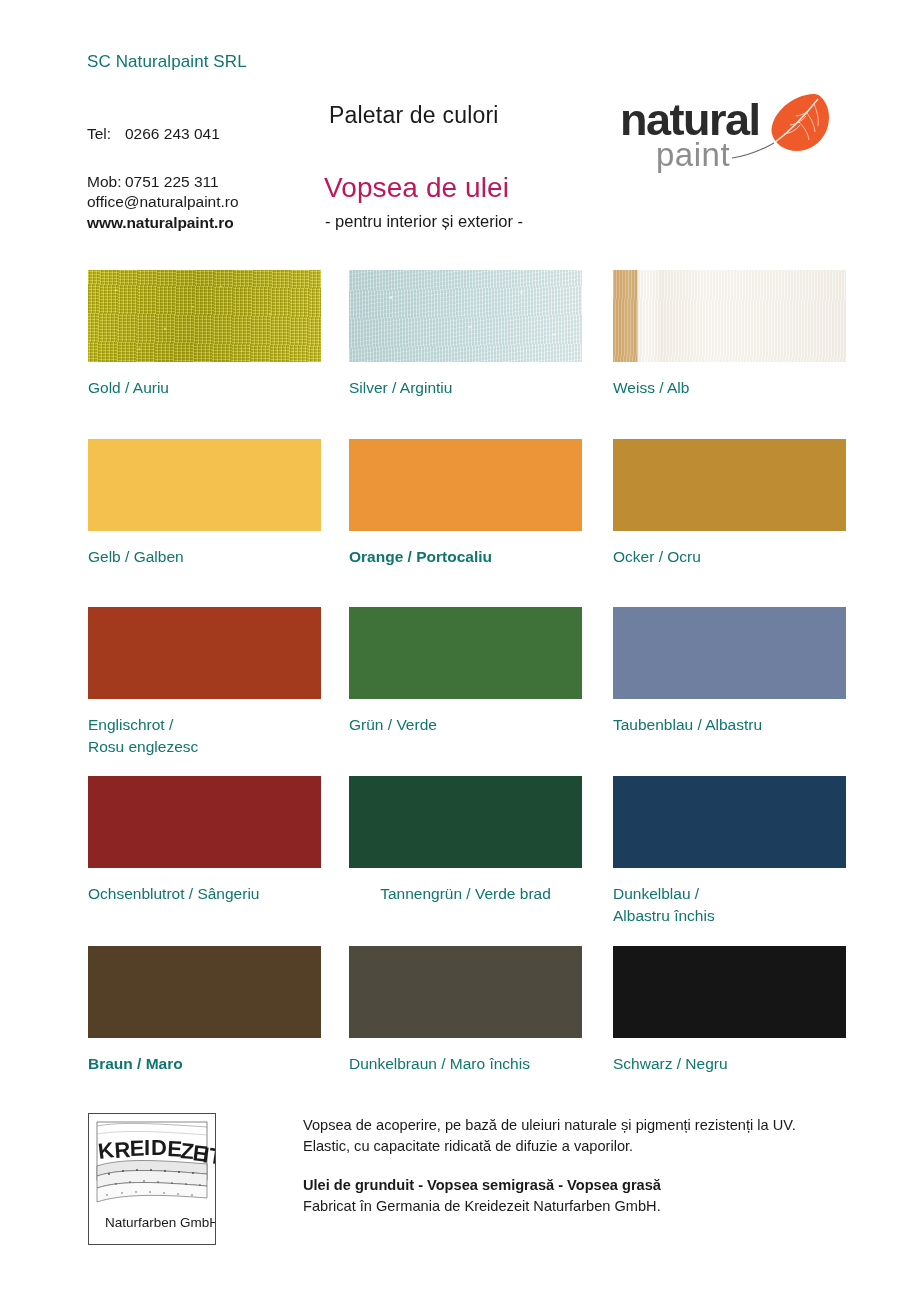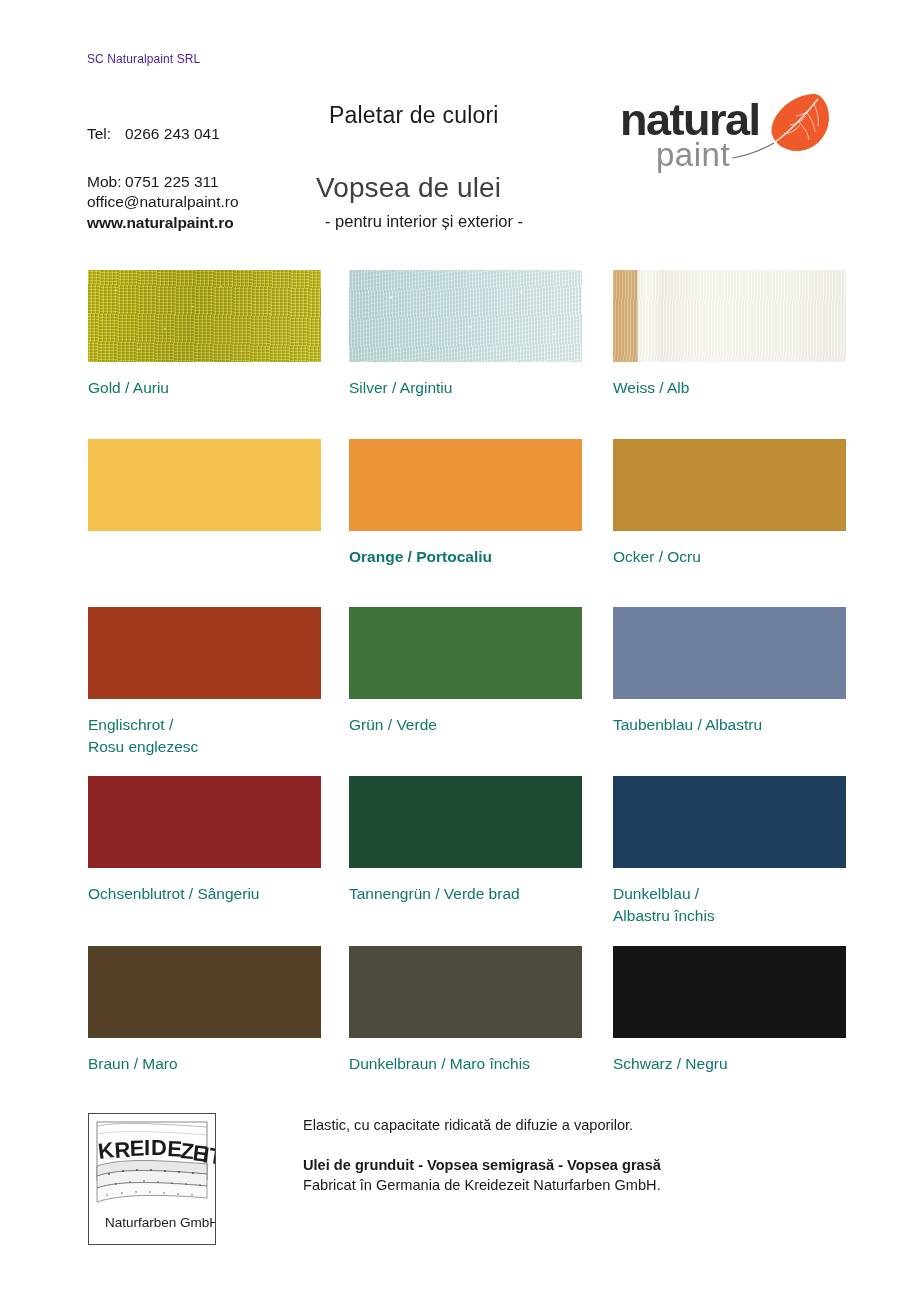--- a/index.html
+++ b/index.html
@@ -19,22 +19,22 @@
   
   .header {
     position: absolute;
     left: 0; top: 0;
     width: 920px;
     height: 250px;
   }
   .company-name {
     position: absolute;
     left: 87px; top: 52px;
-    font-size: 12px;
-    color: #4c1d95;
+    font-size: 17px;
+    color: #0f766e;
     letter-spacing: 0.1px;
   }
   .contact-block {
     position: absolute;
     left: 87px; top: 97px;
     font-size: 15.5px;
     line-height: 20.5px;
     color: #1a1a1a;
   }
   .contact-row { display: block; white-space: pre; }
@@ -43,23 +43,23 @@
 
   .title-main {
     position: absolute;
     left: 329px; top: 102px;
     font-size: 23px;
     color: #1a1a1a;
     letter-spacing: 0.2px;
   }
   .title-product {
     position: absolute;
-    left: 316px; top: 172px;
+    left: 324px; top: 172px;
     font-size: 28px;
-    color: #404040;
+    color: #be185d;
     letter-spacing: 0.1px;
   }
   .title-sub {
     position: absolute;
     left: 325px; top: 212px;
     font-size: 16.5px;
     color: #1a1a1a;
   }
 
   
@@ -208,20 +208,21 @@
     <div class="swatch tex-silver"></div>
     <div class="swatch-label">Silver / Argintiu</div>
   </div>
   <div class="swatch-cell" style="left:613px; top:270px;">
     <div class="swatch tex-weiss"></div>
     <div class="swatch-label">Weiss / Alb</div>
   </div>
 
   <div class="swatch-cell" style="left:88px; top:439px;">
     <div class="swatch" style="background:#f5c14e"></div>
+    <div class="swatch-label">Gelb / Galben</div>
   </div>
   <div class="swatch-cell" style="left:349px; top:439px;font-weight:bold;">
     <div class="swatch" style="background:#eb9538"></div>
     <div class="swatch-label">Orange / Portocaliu</div>
   </div>
   <div class="swatch-cell" style="left:613px; top:439px;">
     <div class="swatch" style="background:#bd8c33"></div>
     <div class="swatch-label">Ocker / Ocru</div>
   </div>
 
@@ -236,31 +237,31 @@
   </div>
   <div class="swatch-cell" style="left:613px; top:607px;">
     <div class="swatch" style="background:#6f7fa0"></div>
     <div class="swatch-label">Taubenblau / Albastru</div>
   </div>
 
   <div class="swatch-cell" style="left:88px; top:776px;">
     <div class="swatch" style="background:#8c2424"></div>
     <div class="swatch-label">Ochsenblutrot / Sângeriu</div>
   </div>
-  <div class="swatch-cell" style="left:349px; top:776px;">
+  <div class="swatch-cell" style="left:349px; top:776px;text-align:center;">
     <div class="swatch" style="background:#1d4a33"></div>
     <div class="swatch-label">Tannengrün / Verde brad</div>
   </div>
   <div class="swatch-cell" style="left:613px; top:776px;">
     <div class="swatch" style="background:#1d3d5c"></div>
     <div class="swatch-label">Dunkelblau /
 Albastru închis</div>
   </div>
 
-  <div class="swatch-cell" style="left:88px; top:946px;">
+  <div class="swatch-cell" style="left:88px; top:946px;font-weight:bold;">
     <div class="swatch" style="background:#544027"></div>
     <div class="swatch-label">Braun / Maro</div>
   </div>
   <div class="swatch-cell" style="left:349px; top:946px;">
     <div class="swatch" style="background:#4f4a3e"></div>
     <div class="swatch-label">Dunkelbraun / Maro închis</div>
   </div>
   <div class="swatch-cell" style="left:613px; top:946px;">
     <div class="swatch" style="background:#151515"></div>
     <div class="swatch-label">Schwarz / Negru</div>
@@ -310,17 +311,18 @@
           <circle cx="75" cy="79" r="0.7"></circle>
           <circle cx="89" cy="80" r="0.7"></circle>
         <circle cx="103" cy="81" r="0.7"></circle>
       </g>
     </g>
     <text x="16" y="113" font-family="Liberation Sans, sans-serif" font-size="13.5" fill="#1a1a1a">Naturfarben GmbH</text>
   </svg>
 </div>
 
 <div class="footer-text">
+  <p class="footer-para">Vopsea de acoperire, pe bază de uleiuri naturale și pigmenți rezistenți la UV.</p>
   <p class="footer-para">Elastic, cu capacitate ridicată de difuzie a vaporilor.</p>
   <div class="footer-gap"></div>
   <span class="footer-strong">Ulei de grunduit - Vopsea semigrasă - Vopsea grasă</span>
   <p class="footer-para">Fabricat în Germania de Kreidezeit Naturfarben GmbH.</p>
 </div>
 
 </body></html>

